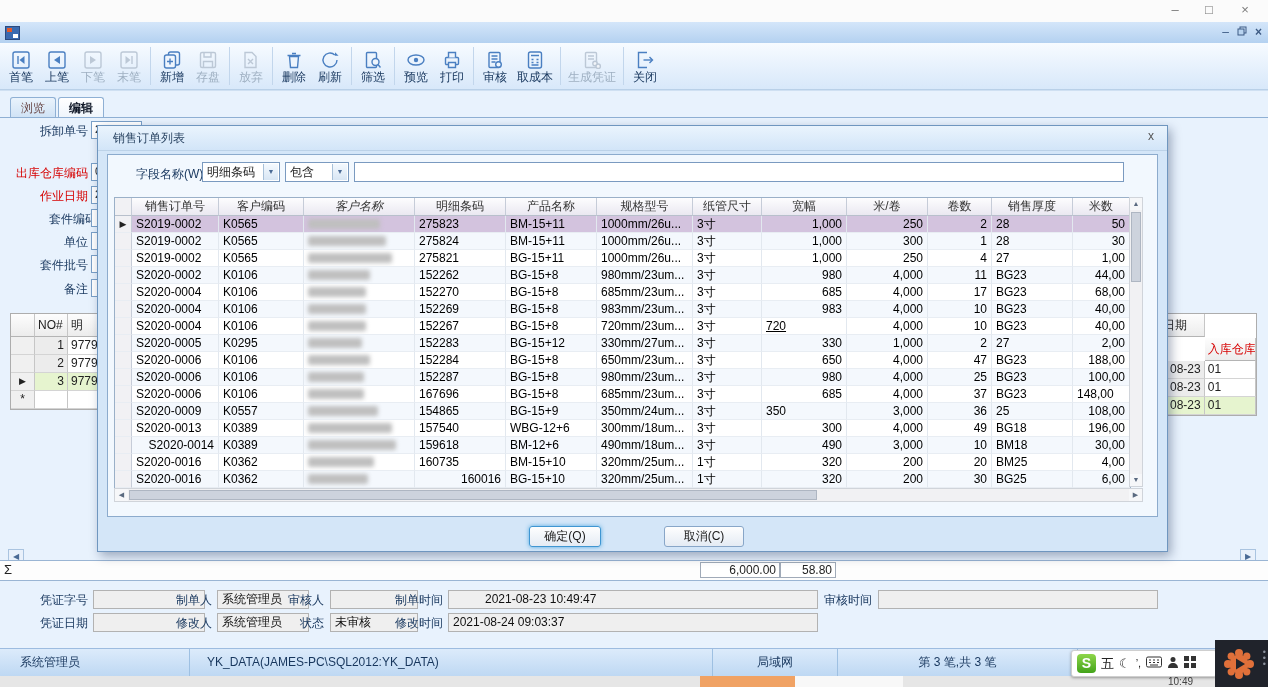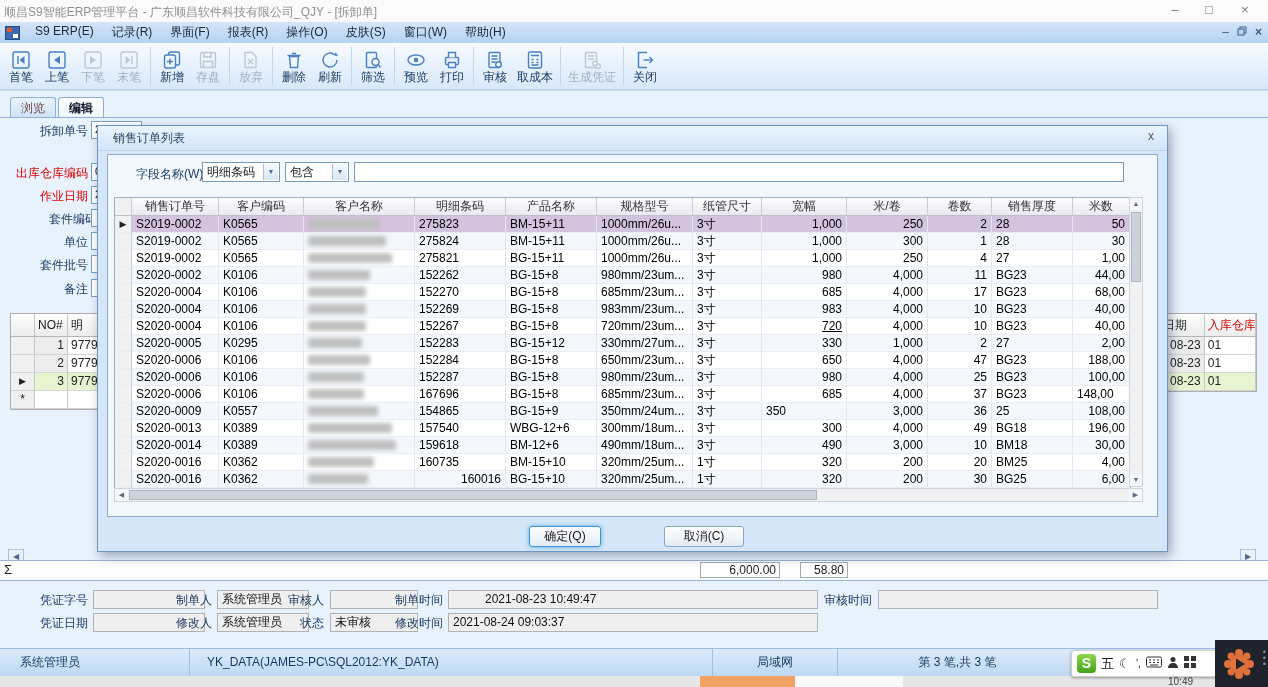--- a/index.html
+++ b/index.html
@@ -100,38 +100,27 @@
   .darksq2{position:absolute;left:1215px;top:675px;width:53px;height:12px;background:#20232b;z-index:9;}
   .dots3{position:absolute;right:2px;top:9px;color:#8a909c;font-size:9px;line-height:6px;}
   .clock{position:absolute;left:1168px;top:676px;font-size:10px;color:#444;z-index:9;}
 </style>
 </head>
 <body>
 
 <div id="root">
 
   <div class="titlebar">
-    <span class="ttl">顺昌S9智能ERP管理平台 - 广东顺昌软件科技有限公司_QJY - [拆卸单]</span>
     <span class="win-btn" style="left:1160px">–</span>
     <span class="win-btn" style="left:1194px">□</span>
     <span class="win-btn" style="left:1230px">×</span>
   </div>
 
   <div class="menubar">
     <span class="app-icon"></span>
-    <span id="menu-items" style="display:flex">
-        <span class="menu-item">S9 ERP(E)</span>
-        <span class="menu-item">记录(R)</span>
-        <span class="menu-item">界面(F)</span>
-        <span class="menu-item">报表(R)</span>
-        <span class="menu-item">操作(O)</span>
-        <span class="menu-item">皮肤(S)</span>
-        <span class="menu-item">窗口(W)</span>
-        <span class="menu-item">帮助(H)</span>
-      </span>
     <span class="mdi">
       <span>–</span>
       <span><svg width="10" height="10" viewBox="0 0 10 10">
             <rect x="3" y="1" width="6" height="6" fill="none" stroke="#3c5a84"></rect>
             <rect x="1" y="3" width="6" height="6" fill="#b9d4f0" stroke="#3c5a84"></rect>
           </svg></span>
       <span style="font-weight:bold">×</span>
     </span>
   </div>
 
@@ -311,21 +300,21 @@
         </div>
         <div class="bgrow">
           <div class="bgcell" style="width: 24px; background: rgb(240, 240, 240); text-align: center;">*</div>
           <div class="bgcell" style="width: 33px;"></div>
           <div class="bgcell" style="width: 62px;"></div>
         </div>
       </div>
     <div class="bgrid" id="bg-grid-right" style="left:1152px;top:222px;width:103px">
         <div class="bgrow">
           <div class="bgcell bghead" style="width: 47px;">日期</div>
-          <div class="bgcell bghead" style="width: 54px; color: rgb(214, 0, 0);">入库仓库</div>
+          <div class="bgcell bghead" style="width: 54px; color: rgb(214, 0, 0); margin-top: 24px;">入库仓库</div>
           <div class="bgcell bghead" style="width: 0px; order: -1;"></div>
         </div>
         <div class="bgrow">
           <div class="bgcell" style="width: 0px; background: rgb(240, 240, 240); font-size: 9px; text-align: center;"></div>
           <div class="bgcell" style="width: 47px; text-align: right; background: rgb(236, 236, 236);">08-23</div>
           <div class="bgcell" style="width: 54px; text-align: left;">01</div>
         </div>
         <div class="bgrow">
           <div class="bgcell" style="width: 0px; background: rgb(240, 240, 240); font-size: 9px; text-align: center;"></div>
           <div class="bgcell" style="width: 47px; text-align: right; background: rgb(236, 236, 236);">08-23</div>
@@ -337,21 +326,21 @@
           <div class="bgcell" style="width: 54px; text-align: left; background: rgb(230, 244, 207);">01</div>
         </div>
       </div>
     <div class="scrollhint" style="left:8px;top:458px">◀</div>
     <div class="scrollhint" style="left:1240px;top:458px">▶</div>
   </div>
 
   <div class="sumrow">
     <span style="position:absolute;left:4px;top:1px;font-size:13px">Σ</span>
     <div class="sumbox" style="left:700px;width:80px">6,000.00</div>
-    <div class="sumbox" style="left:800px;width:48px">58.80</div>
+    <div class="sumbox" style="left:780px;width:56px">58.80</div>
   </div>
 
   <div id="footer-form">
       <div class="footer-label" style="left: 0px; width: 88px; top: 592px;">凭证字号</div>
       <div class="footer-input" style="left: 93px; width: 112px; top: 590px;"></div>
       <div class="footer-label" style="left: 140px; width: 72px; top: 592px;">制单人</div>
       <div class="footer-input" style="left: 217px; width: 92px; top: 590px;">系统管理员</div>
       <div class="footer-label" style="left: 250px; width: 74px; top: 592px;">审核人</div>
       <div class="footer-input" style="left: 330px; width: 88px; top: 590px;"></div>
       <div class="footer-label" style="left: 360px; width: 83px; top: 592px;">制单时间</div>
@@ -396,21 +385,21 @@
       <div class="combo" style="left:177px;top:7px;width:64px">
         <span>包含</span><span class="arrow">▼</span>
       </div>
       <div class="ftext" style="left:246px;top:7px;width:770px"></div>
 
       <div class="grid" id="order-grid">
           <div class="ghead">
             <div class="gc sel" style="width: 17px;"></div>
             <div class="gc" style="width: 87px; background: linear-gradient(rgb(253, 253, 254), rgb(234, 232, 241)); border-right: 1px solid rgb(198, 204, 216); border-bottom: 1px solid rgb(184, 192, 204); text-align: center; color: rgb(51, 51, 51);">销售订单号</div>
             <div class="gc" style="width: 85px; background: linear-gradient(rgb(253, 253, 254), rgb(234, 232, 241)); border-right: 1px solid rgb(198, 204, 216); border-bottom: 1px solid rgb(184, 192, 204); text-align: center; color: rgb(51, 51, 51);">客户编码</div>
-            <div class="gc" style="width: 111px; background: linear-gradient(rgb(253, 253, 254), rgb(234, 232, 241)); border-right: 1px solid rgb(198, 204, 216); border-bottom: 1px solid rgb(184, 192, 204); text-align: center; color: rgb(51, 51, 51);">客户名称</div>
+            <div class="gc" style="width: 111px; background: linear-gradient(rgb(253, 253, 254), rgb(234, 232, 241)); border-right: 1px solid rgb(198, 204, 216); border-bottom: 1px solid rgb(184, 192, 204); text-align: center; color: rgb(51, 51, 51); font-style: italic;">客户名称</div>
             <div class="gc" style="width: 91px; background: linear-gradient(rgb(253, 253, 254), rgb(234, 232, 241)); border-right: 1px solid rgb(198, 204, 216); border-bottom: 1px solid rgb(184, 192, 204); text-align: center; color: rgb(51, 51, 51);">明细条码</div>
             <div class="gc" style="width: 91px; background: linear-gradient(rgb(253, 253, 254), rgb(234, 232, 241)); border-right: 1px solid rgb(198, 204, 216); border-bottom: 1px solid rgb(184, 192, 204); text-align: center; color: rgb(51, 51, 51);">产品名称</div>
             <div class="gc" style="width: 96px; background: linear-gradient(rgb(253, 253, 254), rgb(234, 232, 241)); border-right: 1px solid rgb(198, 204, 216); border-bottom: 1px solid rgb(184, 192, 204); text-align: center; color: rgb(51, 51, 51);">规格型号</div>
             <div class="gc" style="width: 69px; background: linear-gradient(rgb(253, 253, 254), rgb(234, 232, 241)); border-right: 1px solid rgb(198, 204, 216); border-bottom: 1px solid rgb(184, 192, 204); text-align: center; color: rgb(51, 51, 51);">纸管尺寸</div>
             <div class="gc" style="width: 85px; background: linear-gradient(rgb(253, 253, 254), rgb(234, 232, 241)); border-right: 1px solid rgb(198, 204, 216); border-bottom: 1px solid rgb(184, 192, 204); text-align: center; color: rgb(51, 51, 51);">宽幅</div>
             <div class="gc" style="width: 81px; background: linear-gradient(rgb(253, 253, 254), rgb(234, 232, 241)); border-right: 1px solid rgb(198, 204, 216); border-bottom: 1px solid rgb(184, 192, 204); text-align: center; color: rgb(51, 51, 51);">米/卷</div>
             <div class="gc" style="width: 64px; background: linear-gradient(rgb(253, 253, 254), rgb(234, 232, 241)); border-right: 1px solid rgb(198, 204, 216); border-bottom: 1px solid rgb(184, 192, 204); text-align: center; color: rgb(51, 51, 51);">卷数</div>
             <div class="gc" style="width: 81px; background: linear-gradient(rgb(253, 253, 254), rgb(234, 232, 241)); border-right: 1px solid rgb(198, 204, 216); border-bottom: 1px solid rgb(184, 192, 204); text-align: center; color: rgb(51, 51, 51);">销售厚度</div>
             <div class="gc" style="width: 57px; background: linear-gradient(rgb(253, 253, 254), rgb(234, 232, 241)); border-right: 1px solid rgb(198, 204, 216); border-bottom: 1px solid rgb(184, 192, 204); text-align: center; color: rgb(51, 51, 51);">米数</div>
           </div>
@@ -520,21 +509,21 @@
             <div class="gc sel" style="width: 17px;"></div>
             <div class="gc" style="width: 87px; text-align: left;">S2020-0004</div>
             <div class="gc" style="width: 85px; text-align: left;">K0106</div>
             <div class="gc" style="width: 111px; text-align: left;">
               <div class="blurbar" style="width: 58px;"></div>
             </div>
             <div class="gc" style="width: 91px; text-align: left;">152267</div>
             <div class="gc" style="width: 91px; text-align: left;">BG-15+8</div>
             <div class="gc" style="width: 96px; text-align: left;">720mm/23um...</div>
             <div class="gc" style="width: 69px; text-align: left;">3寸</div>
-            <div class="gc" style="width: 85px; text-align: right; text-decoration: underline;">720</div>
+            <div class="gc" style="width: 85px; text-align: left; text-decoration: underline;">720</div>
             <div class="gc" style="width: 81px; text-align: right;">4,000</div>
             <div class="gc" style="width: 64px; text-align: right;">10</div>
             <div class="gc" style="width: 81px; text-align: left;">BG23</div>
             <div class="gc" style="width: 57px; text-align: right;">40,00</div>
           </div>
           <div class="grow odd">
             <div class="gc sel" style="width: 17px;"></div>
             <div class="gc" style="width: 87px; text-align: left;">S2020-0005</div>
             <div class="gc" style="width: 85px; text-align: left;">K0295</div>
             <div class="gc" style="width: 111px; text-align: left;">
@@ -630,21 +619,21 @@
             <div class="gc" style="width: 96px; text-align: left;">300mm/18um...</div>
             <div class="gc" style="width: 69px; text-align: left;">3寸</div>
             <div class="gc" style="width: 85px; text-align: right;">300</div>
             <div class="gc" style="width: 81px; text-align: right;">4,000</div>
             <div class="gc" style="width: 64px; text-align: right;">49</div>
             <div class="gc" style="width: 81px; text-align: left;">BG18</div>
             <div class="gc" style="width: 57px; text-align: right;">196,00</div>
           </div>
           <div class="grow odd">
             <div class="gc sel" style="width: 17px;"></div>
-            <div class="gc" style="width: 87px; text-align: left;">S2020-0014</div>
+            <div class="gc" style="width: 87px; text-align: right;">S2020-0014</div>
             <div class="gc" style="width: 85px; text-align: left;">K0389</div>
             <div class="gc" style="width: 111px; text-align: left;">
               <div class="blurbar" style="width: 88px;"></div>
             </div>
             <div class="gc" style="width: 91px; text-align: left;">159618</div>
             <div class="gc" style="width: 91px; text-align: left;">BM-12+6</div>
             <div class="gc" style="width: 96px; text-align: left;">490mm/18um...</div>
             <div class="gc" style="width: 69px; text-align: left;">3寸</div>
             <div class="gc" style="width: 85px; text-align: right;">490</div>
             <div class="gc" style="width: 81px; text-align: right;">3,000</div>

